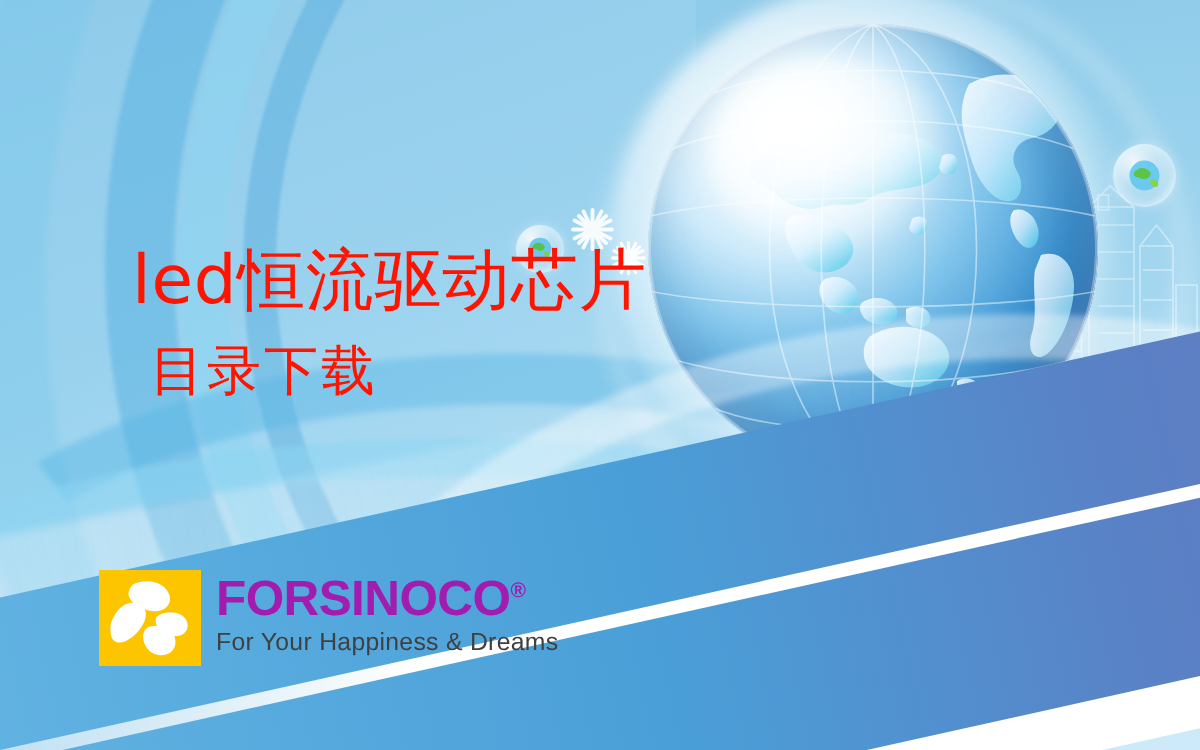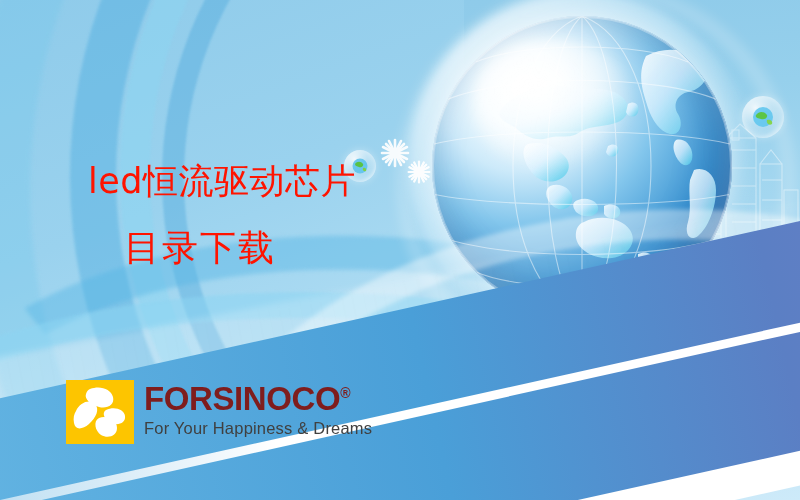--- a/index.html
+++ b/index.html
@@ -203,37 +203,36 @@
     transform: rotate(-3deg);
     filter: blur(2px);
   }
 
   
   .headline {
     position: absolute;
     left: 88px;
     top: 164px;
     color: #FF1400;
-    font-size: 35px;
+    font-size: 45px;
     line-height: 1.0;
     letter-spacing: 0.5px;
     white-space: nowrap;
     font-family: "DejaVu Sans", "Liberation Sans", sans-serif;
   }
   .headline-2 {
     position: absolute;
     left: 100px;
     top: 230px;
     color: #FF1400;
     font-size: 36px;
     line-height: 1.0;
     letter-spacing: 2px;
     white-space: nowrap;
     font-family: "DejaVu Sans", "Liberation Sans", sans-serif;
-    margin-left: 24px;
   }
 
   
   .logo-wrap {
     position: absolute;
     left: 66px;
     top: 380px;
     display: flex;
     align-items: flex-start;
   }
@@ -242,21 +241,21 @@
     height: 64px;
     background: #FDC500;
     flex: 0 0 auto;
   }
   .logo-text {
     margin-left: 10px;
     padding-top: 2px;
   }
   .logo-name {
     position: relative;
-    color: #7f1d1d;
+    color: #a21caf;
     font-size: 33px;
     font-weight: bold;
     letter-spacing: -0.4px;
     line-height: 1;
     white-space: nowrap;
     font-family: "Liberation Sans", sans-serif;
   }
   .logo-reg {
     font-size: 14px;
     vertical-align: super;

